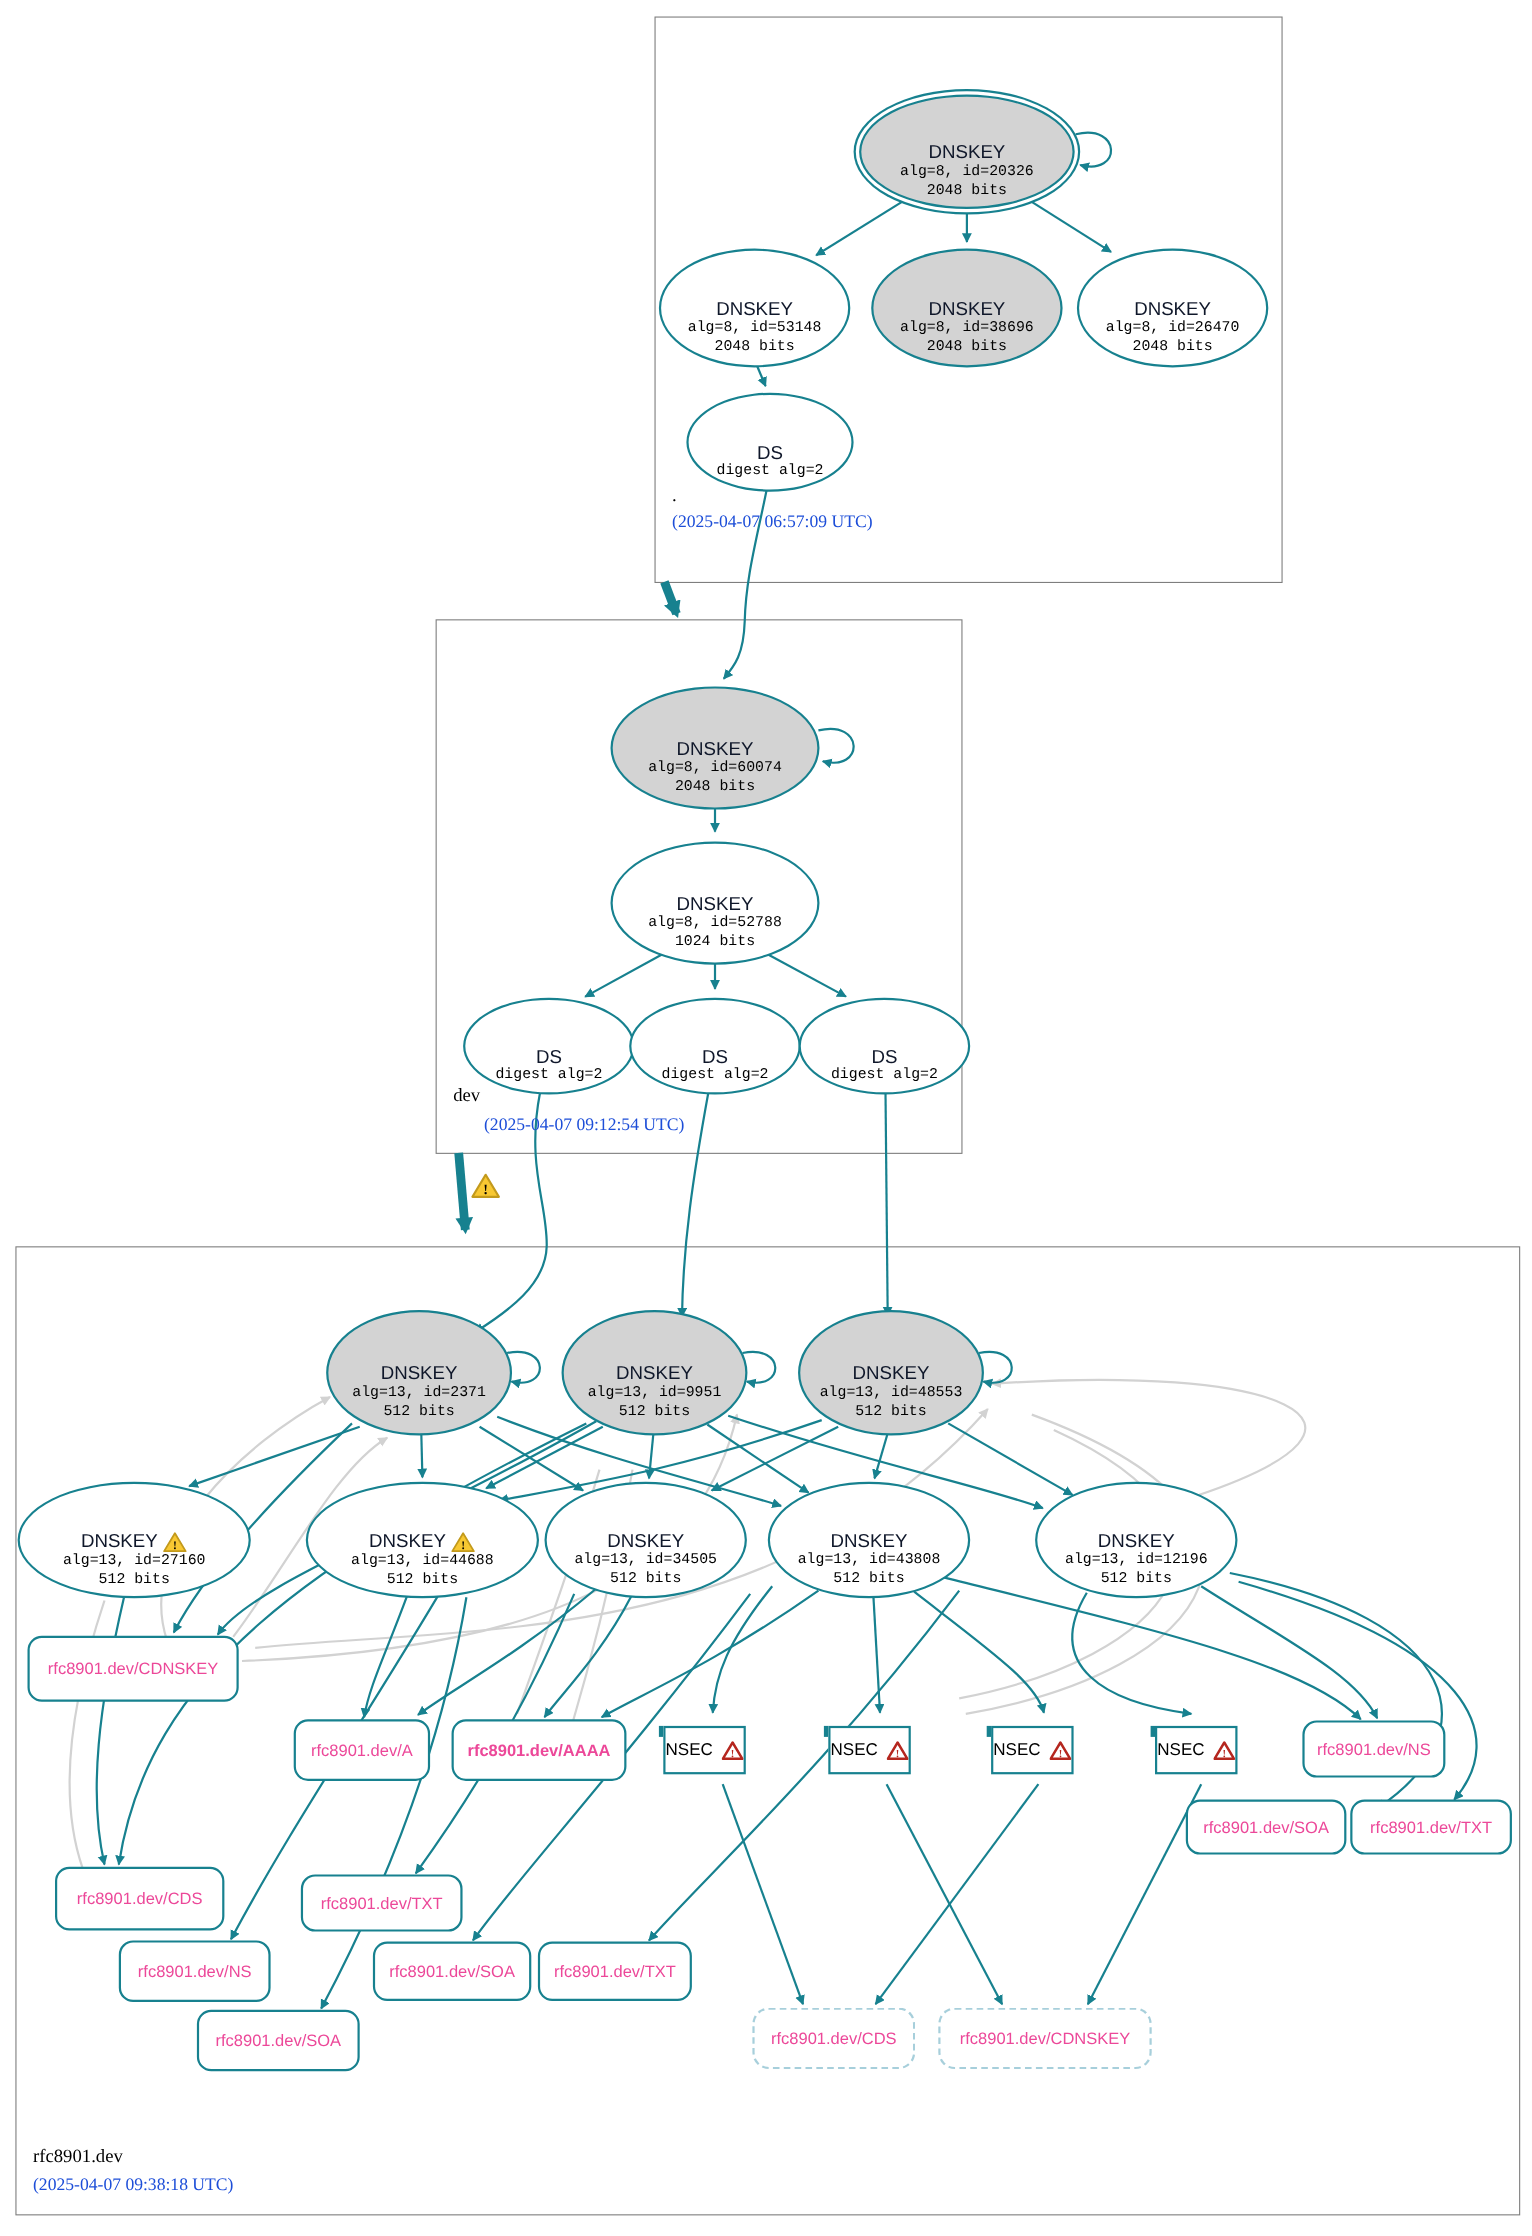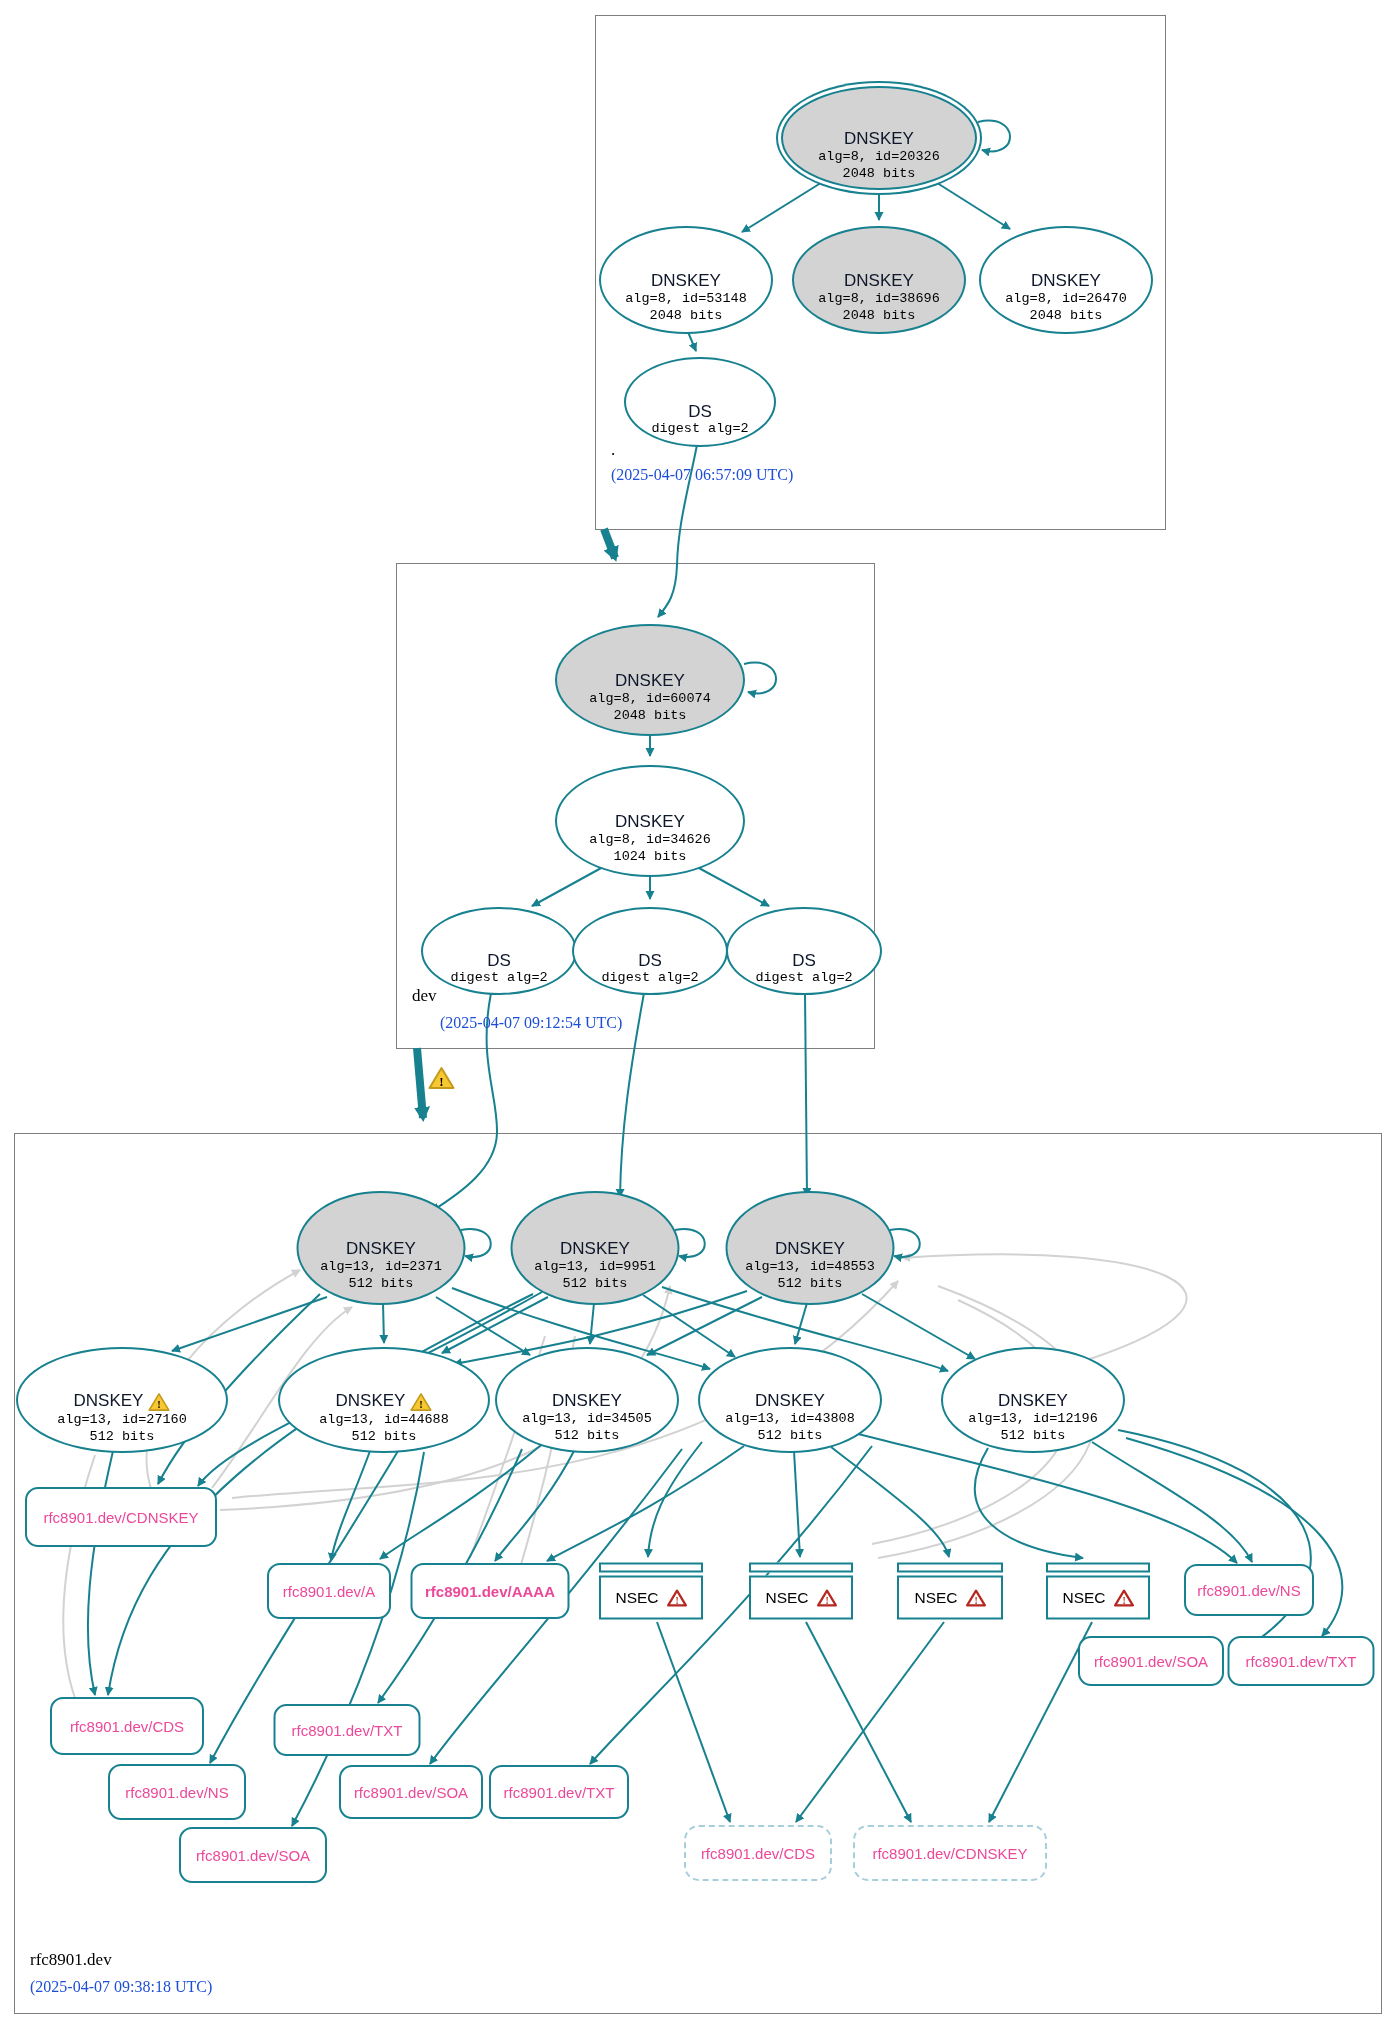--- a/index.html
+++ b/index.html
@@ -14,21 +14,21 @@
            display:flex;flex-direction:column;align-items:center;justify-content:center;text-align:center;}
   .ellipse.gray{background:#d3d3d3;}
   .ellipse.double{box-shadow:0 0 0 3px #fff,0 0 0 5px #17818F;}
   .n-title{font-size:17px;color:#0f172a;display:flex;align-items:center;gap:5px;line-height:1.1;margin-top:37px;}
   .n-sub{font-family:Liberation Mono, monospace;font-size:13.5px;color:#000;line-height:1.25;}
   .rrset{position:absolute;transform:translate(-50%,-50%);z-index:2;
          border:2px solid #17818F;border-radius:13px;background:#fff;
          display:flex;align-items:center;justify-content:center;
          font-size:15px;color:#ec4899;white-space:nowrap;}
   .rrset.dashed{border:2.5px dashed #a7cfdb;border-radius:15px;}
-  .nsec{position:absolute;transform:translate(-50%,-50%);z-index:2;display:flex;flex-direction:column;}
+  .nsec{position:absolute;transform:translate(-50%,-50%);z-index:2;display:flex;flex-direction:row;}
   .nsec-bar{height:6px;border:2px solid #17818F;background:#fff;margin-bottom:3px;}
   .nsec-main{height:40px;border:2px solid #17818F;background:#fff;display:flex;
              align-items:center;justify-content:center;gap:8px;font-size:15.5px;color:#000;}
   .warn-float{position:absolute;z-index:4;}
 </style>
 </head>
 <body>
 
 <div id="canvas">
 
@@ -170,21 +170,21 @@
   <div class="n-sub">digest alg=2</div>
 </div>
 
 <div class="ellipse gray" style="left:650px;top:680px;width:186px;height:108px;">
   <div class="n-title">DNSKEY</div>
   <div class="n-sub">alg=8, id=60074</div>
   <div class="n-sub">2048 bits</div>
 </div>
 <div class="ellipse" style="left:650px;top:821px;width:186px;height:108px;">
   <div class="n-title">DNSKEY</div>
-  <div class="n-sub">alg=8, id=34626</div>
+  <div class="n-sub">alg=8, id=52788</div>
   <div class="n-sub">1024 bits</div>
 </div>
 <div class="ellipse" style="left:499px;top:951px;width:152px;height:84px;">
   <div class="n-title">DS</div>
   <div class="n-sub">digest alg=2</div>
 </div>
 <div class="ellipse" style="left:650px;top:951px;width:152px;height:84px;">
   <div class="n-title">DS</div>
   <div class="n-sub">digest alg=2</div>
 </div>

